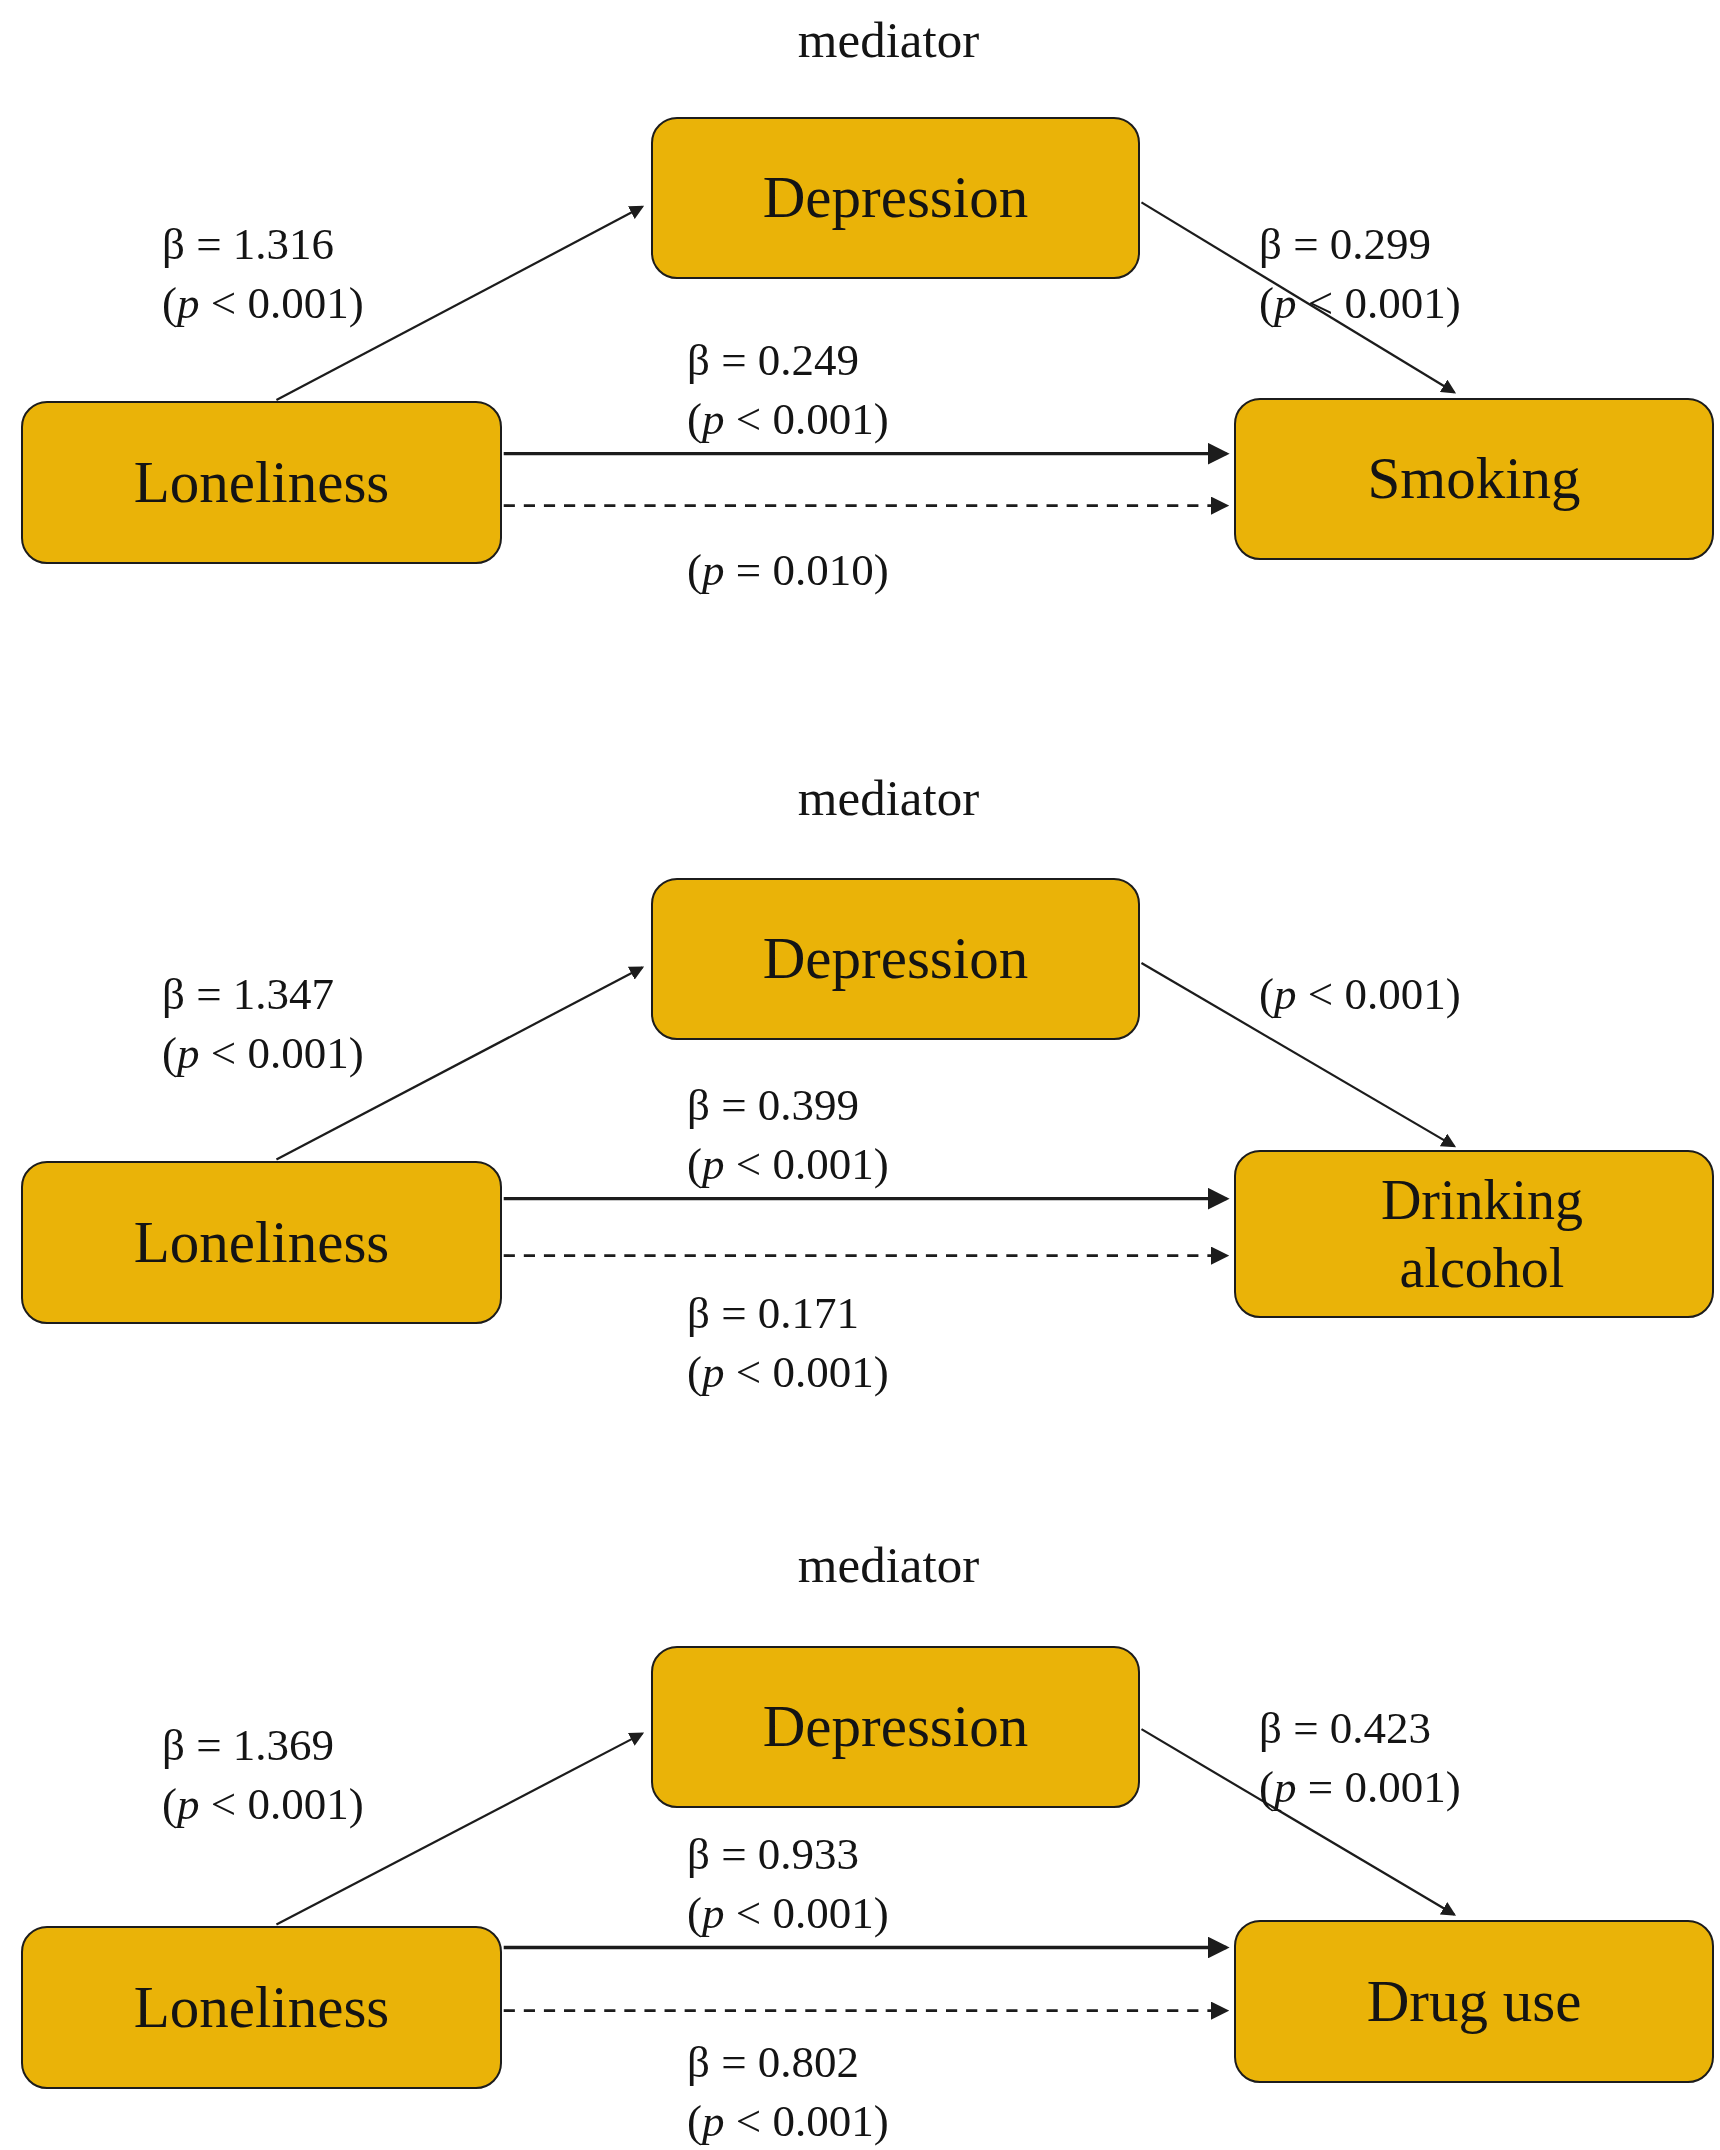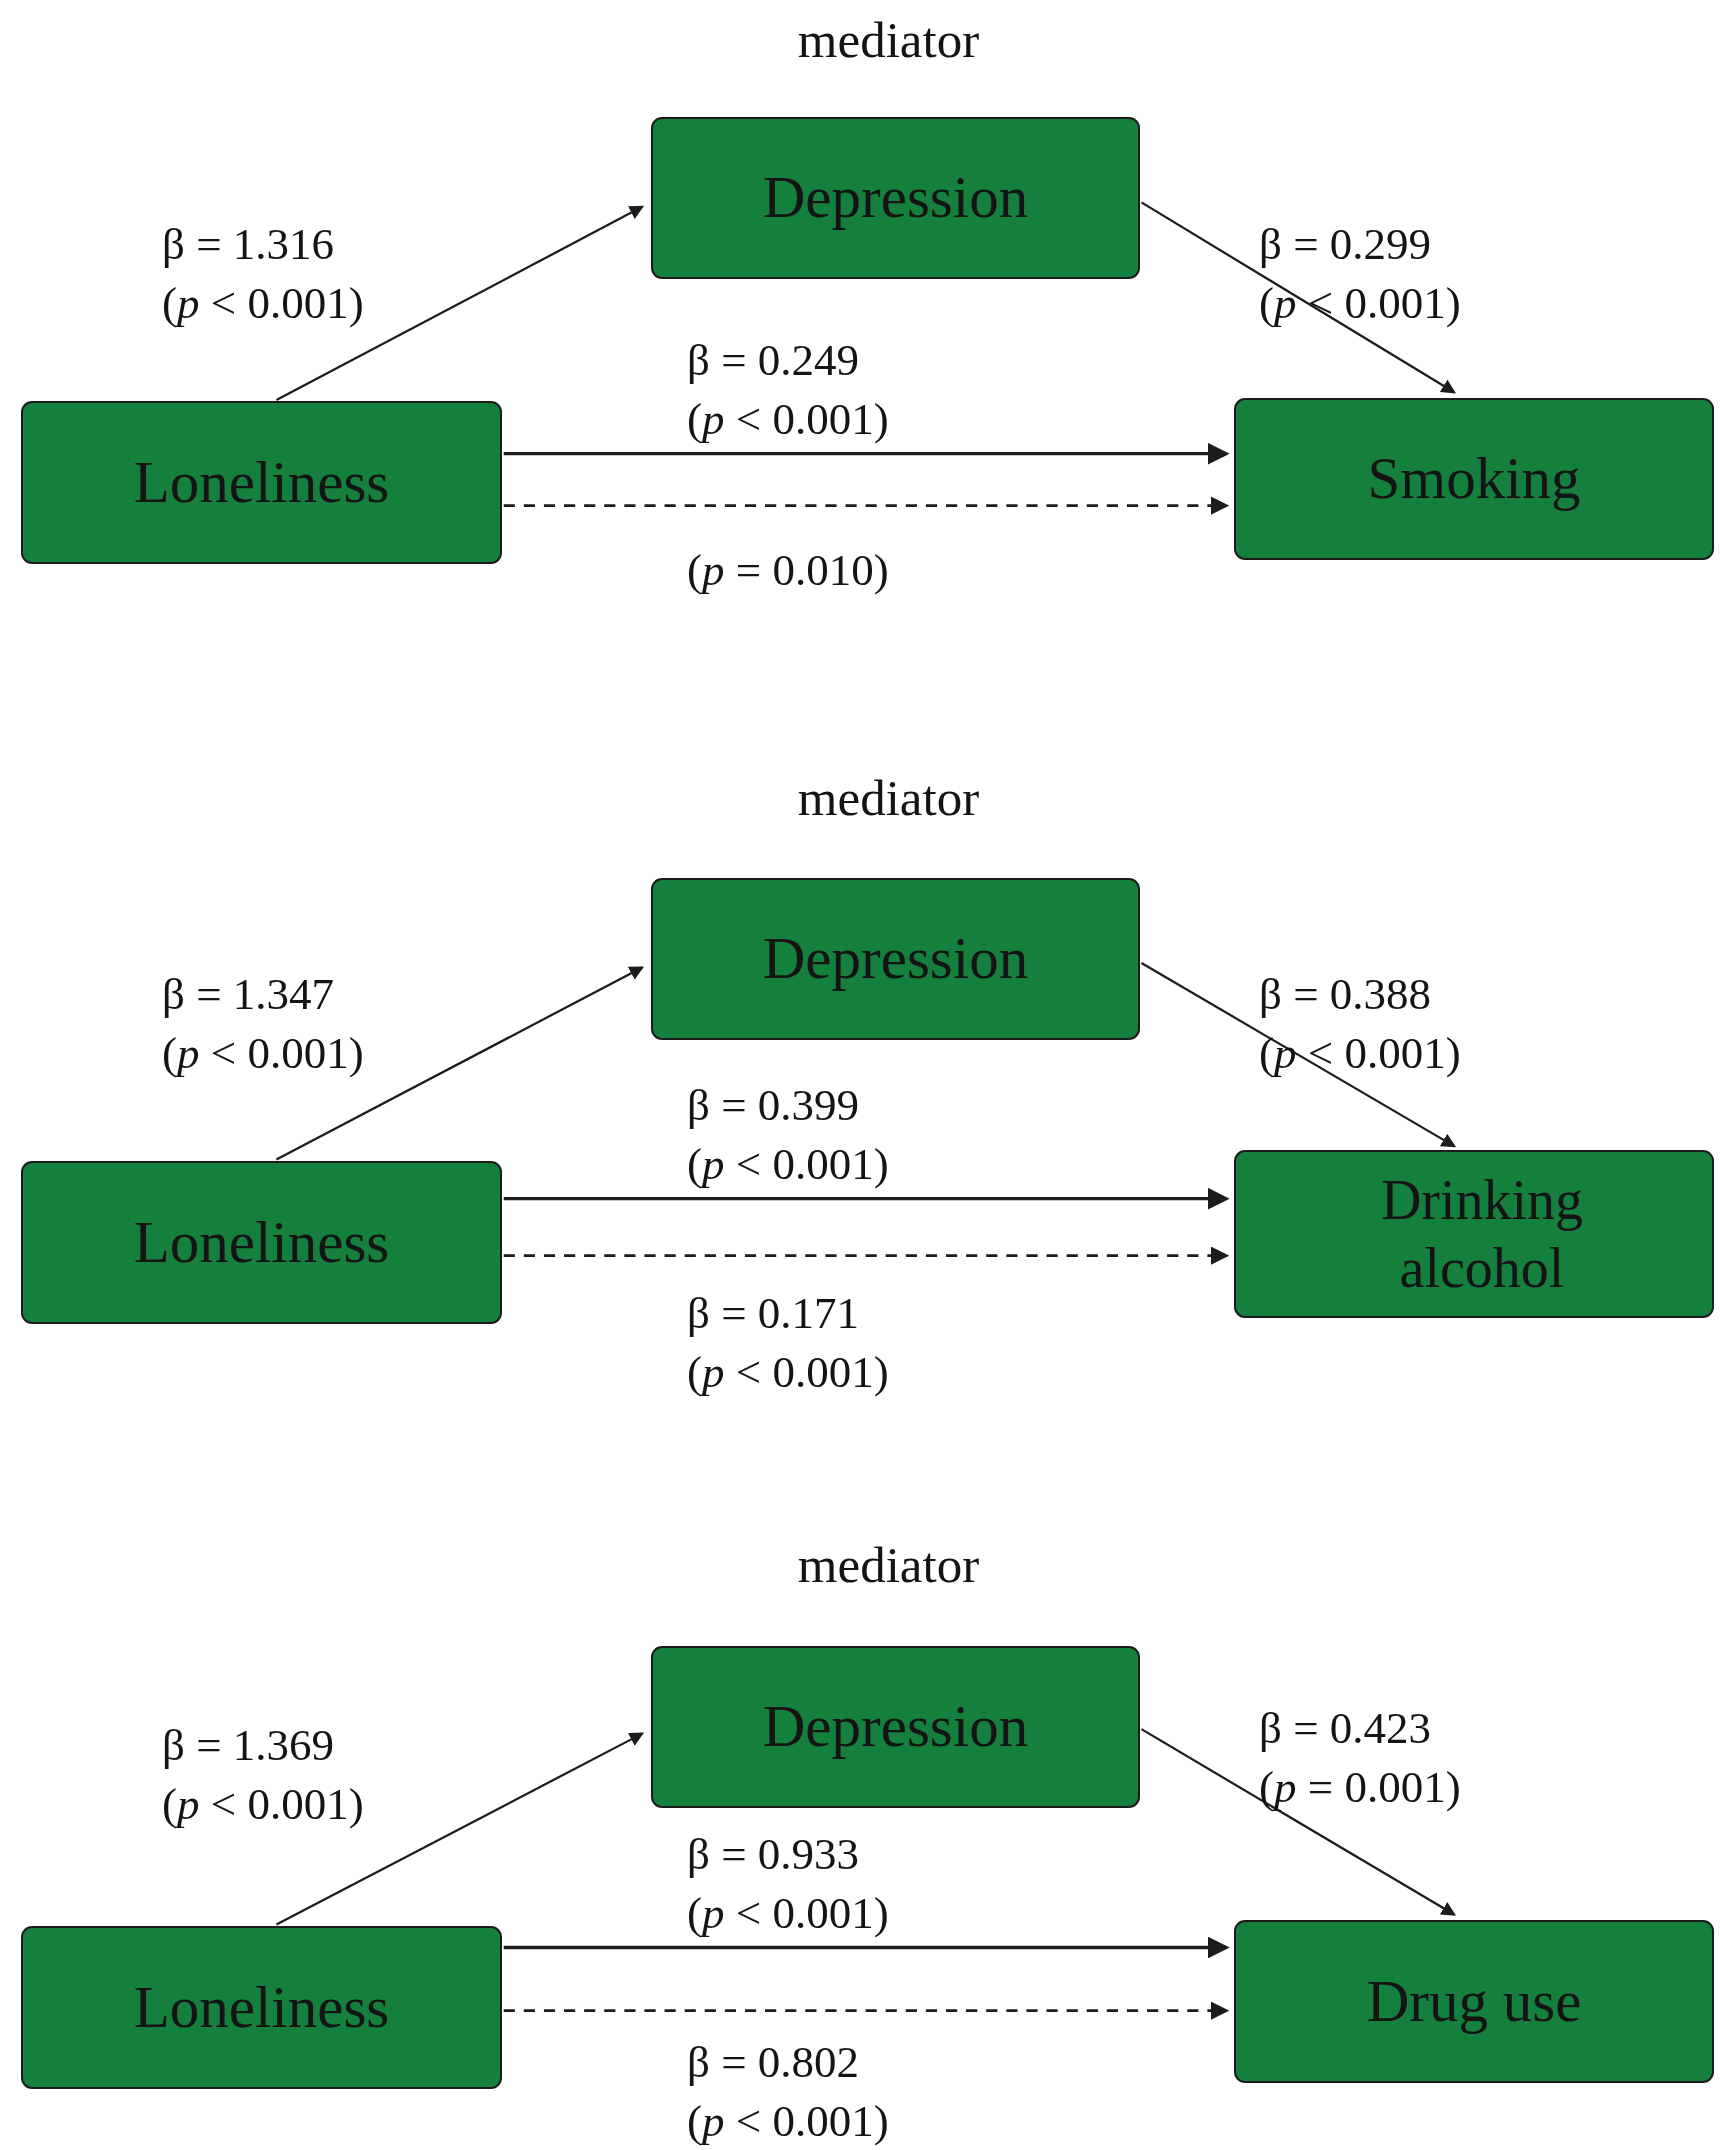--- a/index.html
+++ b/index.html
@@ -22,23 +22,23 @@
   #arrow-layer {
     position: absolute;
     left: 0;
     top: 0;
     width: 1720px;
     height: 2151px;
   }
   .node-box {
     position: absolute;
     box-sizing: border-box;
-    background: #15803d;
+    background: #eab308;
     border: 2.2px solid #1c1c1c;
-    border-radius: 11px;
+    border-radius: 26px;
     display: flex;
     flex-direction: column;
     align-items: center;
     justify-content: center;
     font-size: 59px;
     line-height: 1.22;
     text-align: center;
     white-space: nowrap;
   }
   .mediator-caption {
@@ -137,21 +137,20 @@
     <div>Drinking</div>
     <div>alcohol</div>
   </div>
 
   <div class="path-label side-label" style="left:162px; top:965px;">
     <div>β = 1.347</div>
     <div><span>(</span><span class="p-var">p</span><span> &lt; 0.001)</span></div>
   </div>
 
   <div class="path-label side-label" style="left:1259px; top:965px;">
-    <div>β = 0.388</div>
     <div><span>(</span><span class="p-var">p</span><span> &lt; 0.001)</span></div>
   </div>
 
   <div class="path-label mid-label" style="left:687px; top:1076px;">
     <div>β = 0.399</div>
     <div><span>(</span><span class="p-var">p</span><span> &lt; 0.001)</span></div>
   </div>
 
   <div class="path-label mid-label" style="left:687px; top:1284px;">
     <div>β = 0.171</div>

